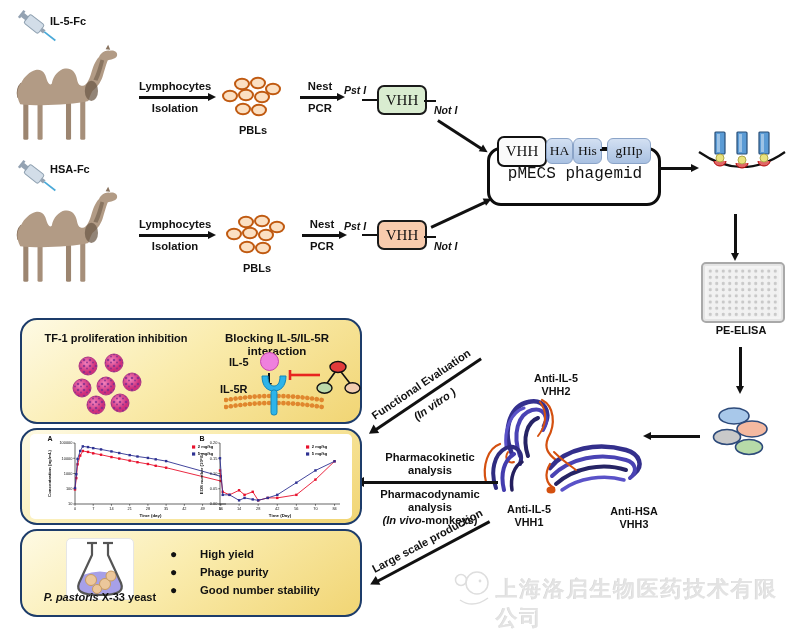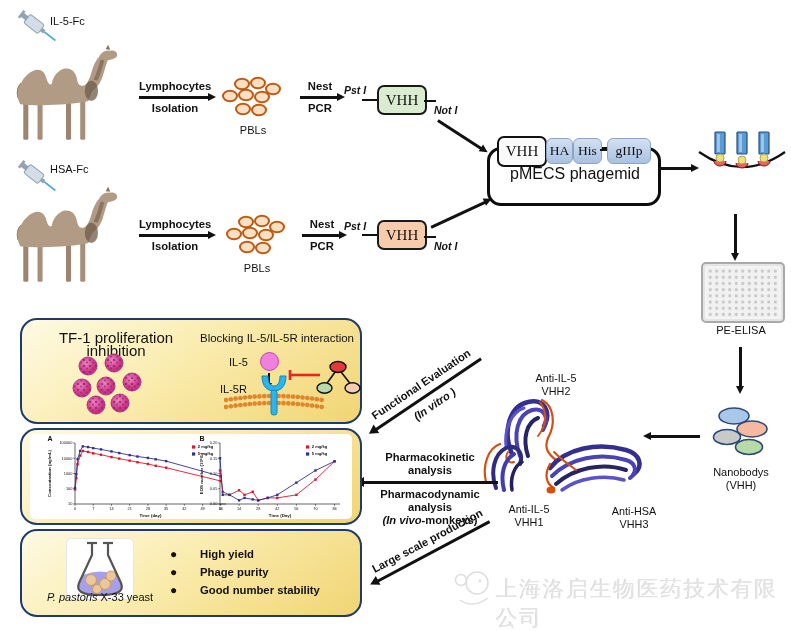--- a/index.html
+++ b/index.html
@@ -1,21 +1,21 @@
 <!DOCTYPE html>
 <html><head>
 <meta charset="utf-8">
 <style>
   html,body{margin:0;padding:0;background:#fff}
   #canvas{position:relative;width:791px;height:631px;background:#fff;overflow:hidden;
           font-family:"Liberation Sans",sans-serif;color:#111}
   .abs{position:absolute}
-  .lbl{position:absolute;font-weight:normal;color:#111;font-size:11px;line-height:12.5px}
+  .lbl{position:absolute;font-weight:bold;color:#111;font-size:11px;line-height:12.5px}
   .c{text-align:center}
-  .serif{font-family:Liberation Sans, sans-serif}
+  .serif{font-family:Liberation Mono, monospace}
   
   .arr{position:absolute;background:#111;height:2.5px}
   .arr:after{content:"";position:absolute;right:-7px;top:50%;transform:translateY(-50%);
     border-left:8px solid #111;border-top:4.6px solid transparent;border-bottom:4.6px solid transparent}
   .arr.l:after{left:-7px;right:auto;border-left:none;border-right:8px solid #111}
   .varr{position:absolute;background:#111;width:2.5px}
   .varr:after{content:"";position:absolute;bottom:-7px;left:50%;transform:translateX(-50%);
     border-top:8px solid #111;border-left:4.6px solid transparent;border-right:4.6px solid transparent}
   .varr.sm{width:2px}
   .varr.sm:after{bottom:-5px;border-top:6px solid #111;border-left:3.4px solid transparent;border-right:3.4px solid transparent}
@@ -51,21 +51,21 @@
   
   .proc{position:absolute;text-align:center;font-weight:bold;font-size:11.2px;line-height:13px}
   .proc .arr-line{position:relative;display:block;height:2.8px;background:#111;margin:4px 0}
   .proc .arr-line:after{content:"";position:absolute;left:-7px;top:50%;transform:translateY(-50%);
     border-right:9px solid #111;border-top:5px solid transparent;border-bottom:5px solid transparent}
   .it{font-style:italic}
   
   .brow{position:absolute;display:flex;align-items:center;font-weight:bold;font-size:11.3px}
   .brow .dot{width:30px;font-size:12px}
   
-  .wm{position:absolute;font-weight:normal;font-size:21.5px;letter-spacing:2px;color:#e3e3e3;
+  .wm{position:absolute;font-weight:bold;font-size:21.5px;letter-spacing:2px;color:#e3e3e3;
     text-shadow:1px 1px 0 #ffffff,-0.5px -0.5px 0 #d2d2d2}
   .circle{position:absolute;border-radius:50%}
 </style>
 </head>
 <body>
 
 <div id="canvas">
 
   <svg class="abs" style="left:16px;top:6px" width="46" height="44" viewBox="0 0 46 44">
     <g transform="rotate(38 22 21)">
@@ -218,24 +218,20 @@
   <div class="varr" style="left:739px;top:347px;height:40px"></div>
 
   <svg class="abs" style="left:710px;top:405px" width="62" height="58" viewBox="0 0 62 58">
     <g stroke="#2d4a7a" stroke-width="1.6">
       <ellipse cx="24" cy="11" rx="15" ry="8" fill="#a8c8ea"></ellipse>
       <ellipse cx="42" cy="24" rx="15" ry="8" fill="#f4b9a0"></ellipse>
       <ellipse cx="17" cy="32" rx="13.5" ry="7.5" fill="#c9c9c9"></ellipse>
       <ellipse cx="39" cy="42" rx="13.5" ry="7.5" fill="#b7daa8"></ellipse>
     </g>
   </svg>
-  <div class="lbl c" style="left:696px;top:466px;width:90px">
-    <div>Nanobodys</div>
-    <div>(VHH)</div>
-  </div>
 
   <div class="arr l" style="left:650px;top:435px;width:50px"></div>
 
   <svg class="abs" style="left:478px;top:386px" width="180" height="120" viewBox="0 0 180 120">
     <g fill="none" stroke-linecap="round">
 
       <g transform="translate(16,4)">
         <path d="M18,64 C8,40 16,16 34,12 C50,8 58,22 50,36" stroke="#34308f" stroke-width="4.5"></path>
         <path d="M26,66 C18,44 24,24 38,20 C50,17 56,28 49,40" stroke="#4a43b4" stroke-width="4"></path>
         <path d="M34,66 C28,48 33,32 44,28" stroke="#262465" stroke-width="4"></path>
@@ -288,21 +284,21 @@
     <div>Pharmacodynamic analysis</div>
     <div><span class="it">(In vivo</span><span>-monkeys)</span></div>
   </div>
 
   <div class="proc" style="left:366px;top:534px;width:128px;transform:rotate(-28deg)">
     <div>Large scale production</div>
     <span class="arr-line"></span>
   </div>
 
   <div class="panel" style="top:318px;height:102px">
-    <div class="lbl c" style="left:18px;top:12px;width:152px;font-size:15px">TF-1 proliferation inhibition</div>
+    <div class="lbl c" style="left:18px;top:12px;width:152px;font-size:11px">TF-1 proliferation inhibition</div>
     <div class="lbl c" style="left:176px;top:12px;width:158px;font-size:11.5px">Blocking IL-5/IL-5R interaction</div>
 
     <svg class="abs" style="left:48px;top:32px" width="82" height="64" viewBox="0 0 82 64">
       <defs>
         <radialGradient id="tfg" cx="40%" cy="35%">
             <stop offset="0%" stop-color="#f383bd"></stop>
             <stop offset="100%" stop-color="#cf2f7b"></stop>
           </radialGradient>
         <pattern id="dotp" width="6" height="6" patternUnits="userSpaceOnUse">
           <circle cx="2" cy="2" r="1.3" fill="#7c2d8e"></circle>

